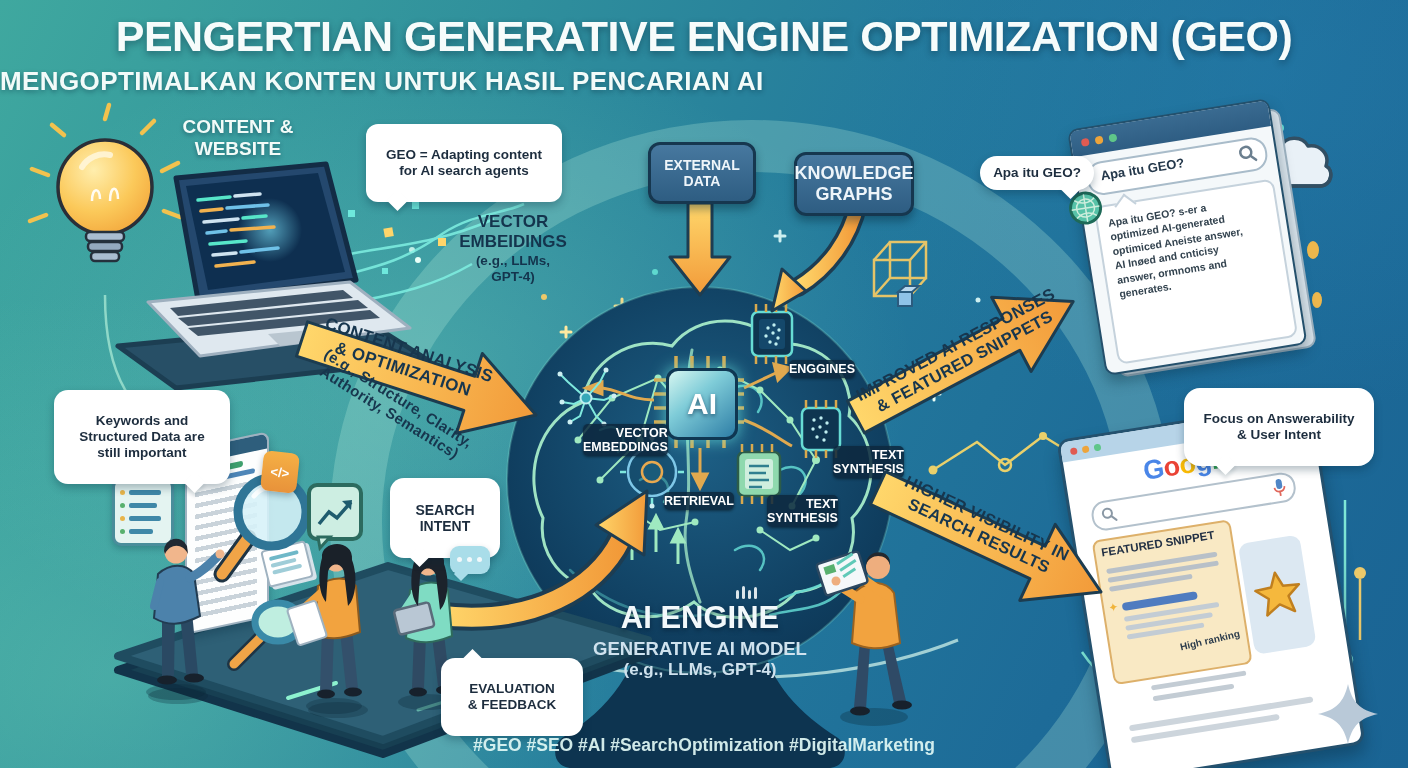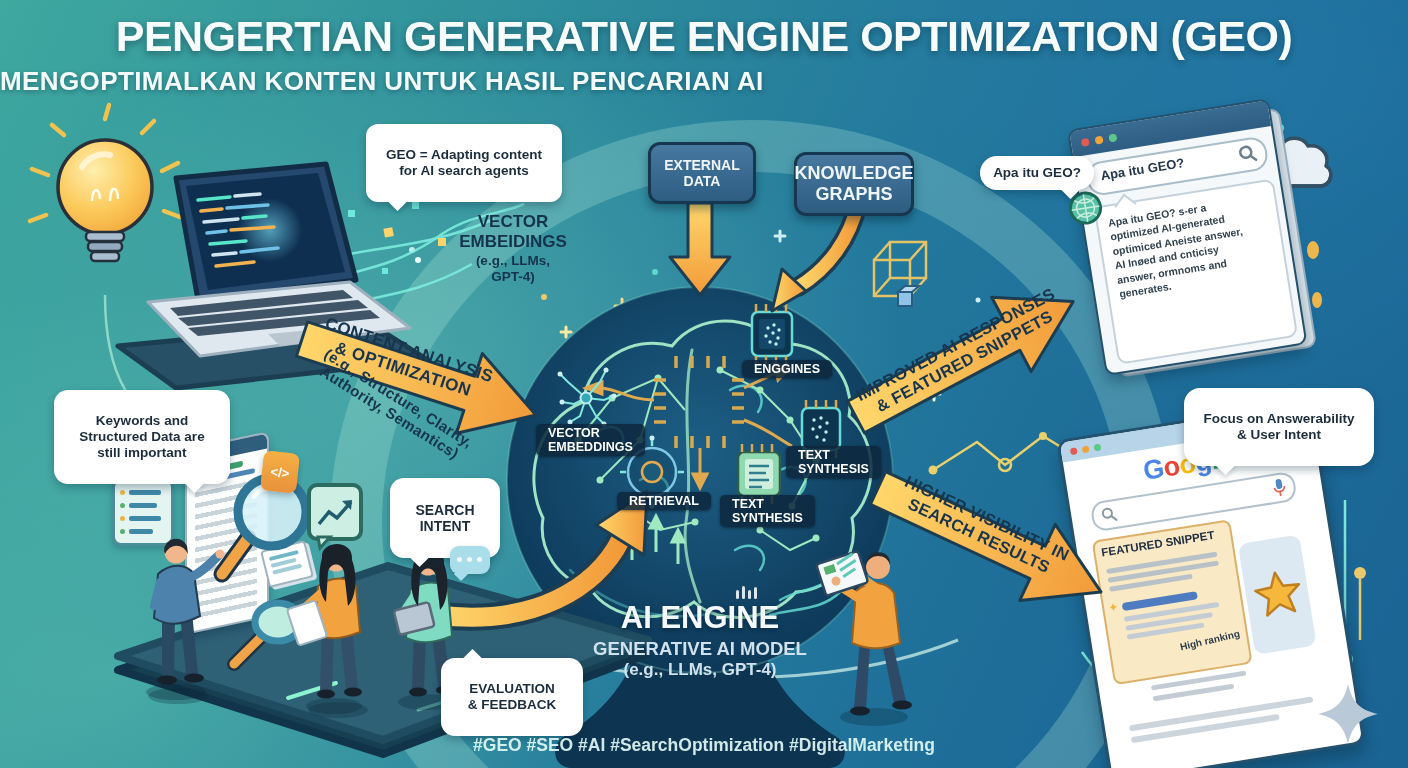--- a/index.html
+++ b/index.html
@@ -13,22 +13,22 @@
   .abs{position:absolute;}
   .pre{white-space:pre-line;}
   .bubble{position:absolute;background:#fff;color:#1d2d3e;font-weight:800;text-align:center;
     border-radius:14px;box-shadow:0 4px 8px rgba(8,40,58,.3);padding:7px 9px;line-height:1.18;z-index:7;}
   .tail{position:absolute;width:15px;height:15px;background:#fff;transform:rotate(45deg);z-index:-1;
     box-shadow:3px 3px 4px rgba(8,40,58,.12);}
   .navybox{position:absolute;background:linear-gradient(180deg,#47789f,#2e5d82);border:3px solid #16374f;
     border-radius:12px;color:#eef5fa;font-weight:800;text-align:center;line-height:1.15;
     box-shadow:0 5px 9px rgba(6,34,52,.4);display:flex;align-items:center;justify-content:center;z-index:5;}
   .brainlabel{position:absolute;background:rgba(13,40,62,.86);color:#fff;font-weight:800;font-size:12.5px;
-    line-height:1.12;border-radius:5px;padding:2px 12px;text-align:left;z-index:5;
-    box-shadow:0 1px 3px rgba(0,0,0,.45);}
+    line-height:1.12;border-radius:5px;padding:2px 0;text-align:right;z-index:5;
+    box-shadow:0 1px 3px rgba(0,0,0,.45);margin-left:47px;}
   .arrowtext{position:absolute;color:#17364e;font-weight:800;text-align:center;line-height:1.15;z-index:6;
     letter-spacing:.3px;}
   .ring{position:absolute;left:330px;top:120px;width:740px;height:700px;border-radius:50%;
     border:52px solid rgba(187,240,220,.26);z-index:1;}
   .grayline{position:absolute;background:#c3ccd4;border-radius:3px;}
   .dot{border-radius:50%;position:absolute;}
   svg{overflow:visible;}
 </style>
 </head>
 <body>
@@ -132,20 +132,22 @@
     </g>
     <circle cx="75" cy="82" r="47" fill="url(#bulbgrad)" stroke="#2a2f38" stroke-width="3.5"></circle>
     <path d="M52,62 A26,26 0 0 1 80,50" stroke="#fff7dd" stroke-width="6" fill="none" stroke-linecap="round" opacity=".85"></path>
     <path d="M62,96 C62,82 70,82 70,94 M80,96 C80,80 88,80 88,94" stroke="#fff" stroke-width="2.5" fill="none" opacity=".9"></path>
     <g>
       <rect x="56" y="127" width="38" height="9" rx="4" fill="#a9bdd1" stroke="#24303c" stroke-width="2.5"></rect>
       <rect x="58" y="137" width="34" height="9" rx="4" fill="#93a9bf" stroke="#24303c" stroke-width="2.5"></rect>
       <rect x="61" y="147" width="28" height="9" rx="4" fill="#a9bdd1" stroke="#24303c" stroke-width="2.5"></rect>
     </g>
   </svg>
+  <div class="abs pre" style="left:158px;top:116px;width:160px;z-index:5;color:#f2fbf8;font-size:19px;font-weight:800;text-align:center;line-height:1.15;text-shadow:0 2px 4px rgba(8,40,60,.45);">CONTENT &amp;
+WEBSITE</div>
 
   <svg class="abs" style="left:118px;top:160px;z-index:3;" width="312" height="242">
     <polygon points="0,186 250,162 310,200 58,228" fill="#274f66" stroke="#1c3e52" stroke-width="5" stroke-linejoin="round"></polygon>
     <polygon points="58,18 208,4 238,120 80,140" fill="#24486e" stroke="#132c45" stroke-width="5" stroke-linejoin="round"></polygon>
     <polygon points="68,26 200,13 227,112 90,130" fill="#0e2f50"></polygon>
     <circle cx="152" cy="70" r="32" fill="url(#glowgrad)"></circle>
     <g stroke-width="3.5" stroke-linecap="round">
       <path d="M80,40 L112,37" stroke="#57e6c9"></path>
         <path d="M117,36 L142,34" stroke="#cfe3f0"></path>
       <path d="M83,51 L104,49" stroke="#f2b24f"></path>
@@ -349,20 +351,23 @@
         <polygon points="192,272 204,272 198,260"></polygon>
     </g>
     <g fill="#f2f8fa" opacity=".9">
       <rect x="256" y="320" width="3" height="9" rx="1.5"></rect>
         <rect x="262" y="316" width="3" height="13" rx="1.5"></rect>
       <rect x="268" y="320" width="3" height="9" rx="1.5"></rect>
         <rect x="274" y="317" width="3" height="12" rx="1.5"></rect>
     </g>
   </svg>
 
+  <div class="abs" style="left:666px;top:368px;width:66px;height:66px;z-index:5;border-radius:12px;border:3px solid #0f3752;
+       background:linear-gradient(140deg,#d6f6f0,#7fccd8 40%,#2e7ea6);display:flex;align-items:center;justify-content:center;
+       font-size:30px;font-weight:800;color:#fff;text-shadow:0 2px 4px rgba(10,40,70,.6);box-shadow:0 0 16px rgba(110,235,225,.75);">AI</div>
 
   <div class="brainlabel" style="left:742px;top:360px;">ENGGINES</div>
   <div class="brainlabel pre" style="left:536px;top:424px;">VECTOR
 EMBEDDINGS</div>
   <div class="brainlabel" style="left:617px;top:492px;">RETRIEVAL</div>
   <div class="brainlabel pre" style="left:720px;top:495px;">TEXT
 SYNTHESIS</div>
   <div class="brainlabel pre" style="left:786px;top:446px;">TEXT
 SYNTHESIS</div>
 

